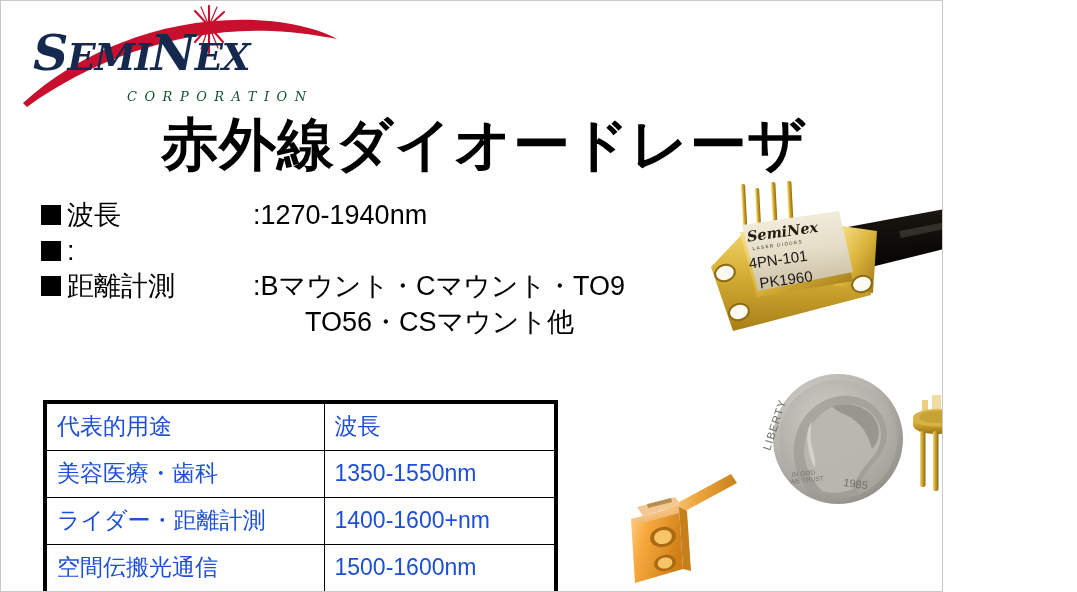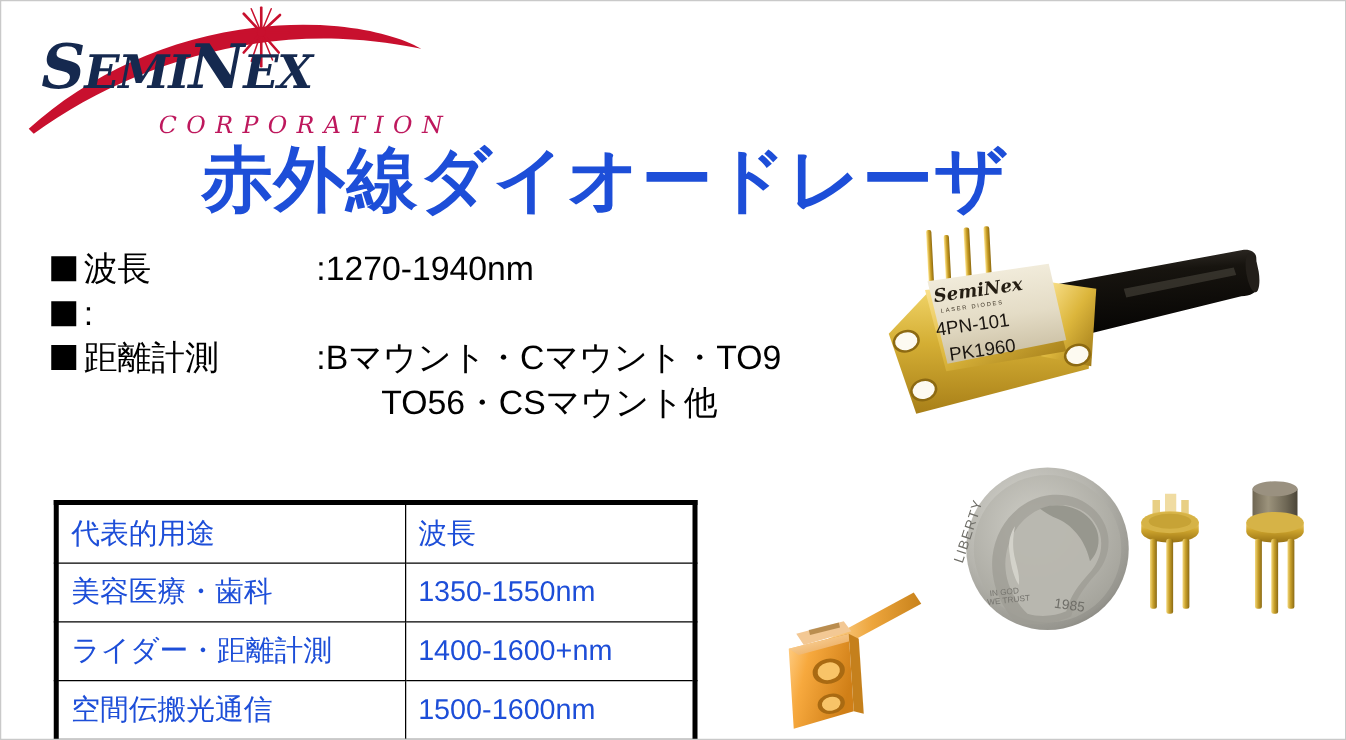--- a/index.html
+++ b/index.html
@@ -2,21 +2,21 @@
 <html><head>
 <meta charset="utf-8">
 <style>
   html, body {
     margin: 0;
     padding: 0;
     background: #ffffff;
   }
   #page {
     position: relative;
-    width: 1077px;
+    width: 943px;
     height: 592px;
     background: #ffffff;
     overflow: hidden;
     font-family: "Liberation Sans", "DejaVu Sans", sans-serif;
     color: #000000;
     box-sizing: border-box;
     border: 1px solid #c9c9c9;
   }
 
   
@@ -41,36 +41,36 @@
     white-space: nowrap;
     line-height: 1;
   }
   #logo .brand .cap { font-size: 49px; }
   #logo .brand .sm  { font-size: 37px; }
   #logo .corp {
     position: absolute;
     left: 112px;
     top: 84px;
     font-family: "DejaVu Serif", "Liberation Serif", serif;
-    font-size: 19px;
+    font-size: 13px;
     font-style: italic;
     letter-spacing: 7.5px;
-    color: #be185d;
+    color: #14532d;
     white-space: nowrap;
   }
 
   
   #title {
     position: absolute;
     left: 160px;
     top: 112px;
     font-size: 57px;
     font-weight: bold;
     letter-spacing: 1px;
-    color: #1d4ed8;
+    color: #000000;
     white-space: nowrap;
     line-height: 1.1;
   }
 
   
   #specs {
     position: absolute;
     left: 40px;
     top: 197px;
     font-size: 27px;

